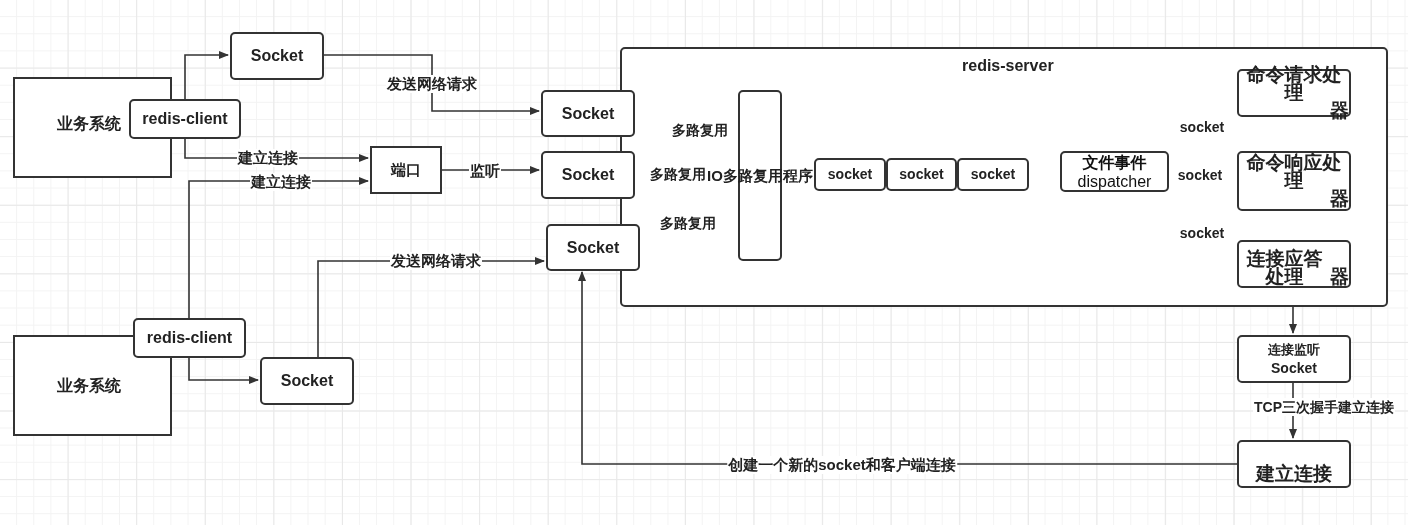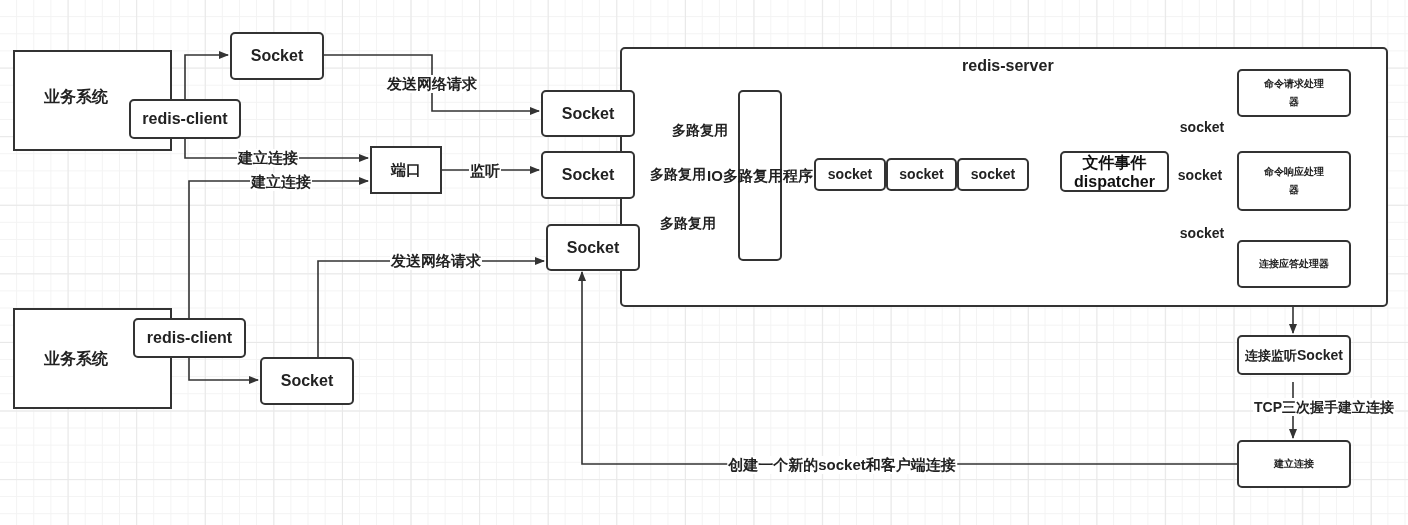--- a/index.html
+++ b/index.html
@@ -16,25 +16,25 @@
     font-family: "Liberation Sans", "DejaVu Sans", sans-serif;
     color:#222;
   }
   svg#wires { position:absolute; left:0; top:0; width:1408px; height:525px; pointer-events:none; }
   .node {
     position:absolute; box-sizing:border-box; background:#fff;
     border:2px solid #333; display:flex; align-items:center; justify-content:center;
     text-align:center; font-weight:bold; line-height:1.2;
   }
   .round { border-radius:5px; }
-  .sys { font-size:16px; font-weight:bold; justify-content:flex-start; padding-left:29px; }
+  .sys { font-size:16px; font-weight:bold; justify-content:flex-start; padding-left:42px;margin-top:27px; }
   .f16 { font-size:16px; }
   .f15 { font-size:15px; }
   .f14 { font-size:14px; }
-  .f13 { font-size:10px; }
+  .f13 { font-size:19px;align-items:flex-end; }
   .container { position:absolute; box-sizing:border-box; border:2px solid #333; border-radius:5px; background:#fff; }
   .title { position:absolute; font-size:16px; font-weight:bold; }
   .label {
     position:absolute; font-size:15px; font-weight:bold; background:#fff;
     padding:0 1px; white-space:nowrap; line-height:18px; transform:translate(-50%,-50%);
   }
   .label.small { font-size:14px;text-align:center; }
   .vert { flex-direction:row; font-size:15px; line-height:19px; }
   .vert span { display:block; }
 </style>
@@ -135,37 +135,37 @@
 </div>
 <div class="node round f14" style="left:886px; top:158px; width:71px; height:33px;">
   <span>socket</span>
 </div>
 <div class="node round f14" style="left:957px; top:158px; width:72px; height:33px;">
   <span>socket</span>
 </div>
 
 <div class="node round f16" style="left:1060px; top:151px; width:109px; height:41px; flex-direction:column; line-height:19px; font-weight:normal; color:#111;">
   <span style="font-weight:bold;">文件事件</span>
-  <span style="font-weight:bold;">dispatcher</span>
+  <span style="font-weight:normal;">dispatcher</span>
 </div>
 
 <div class="node round f13" style="left:1237px; top:69px; width:114px; height:48px; flex-direction:column; line-height:18px;">
   <span>命令请求处理</span>
   <span>器</span>
 </div>
 <div class="node round f13" style="left:1237px; top:151px; width:114px; height:60px; flex-direction:column; line-height:18px;">
   <span>命令响应处理</span>
   <span>器</span>
 </div>
 <div class="node round f13" style="left:1237px; top:240px; width:114px; height:48px; flex-direction:row; line-height:18px;">
   <span>连接应答处理</span>
   <span>器</span>
 </div>
 
-<div class="node round f14" style="left:1237px; top:335px; width:114px; height:40px; flex-direction:row; line-height:19px;">
+<div class="node round f14" style="left:1237px; top:335px; width:114px; height:48px; flex-direction:column; line-height:19px;">
   <span style="font-size:13px;">连接监听</span>
   <span>Socket</span>
 </div>
 
 <div class="node round f13" style="left:1237px; top:440px; width:114px; height:48px;">
   <span>建立连接</span>
 </div>
 
 <div class="label" style="left:432px; top:84px;">发送网络请求</div>
 <div class="label" style="left:268px; top:158px;">建立连接</div>

